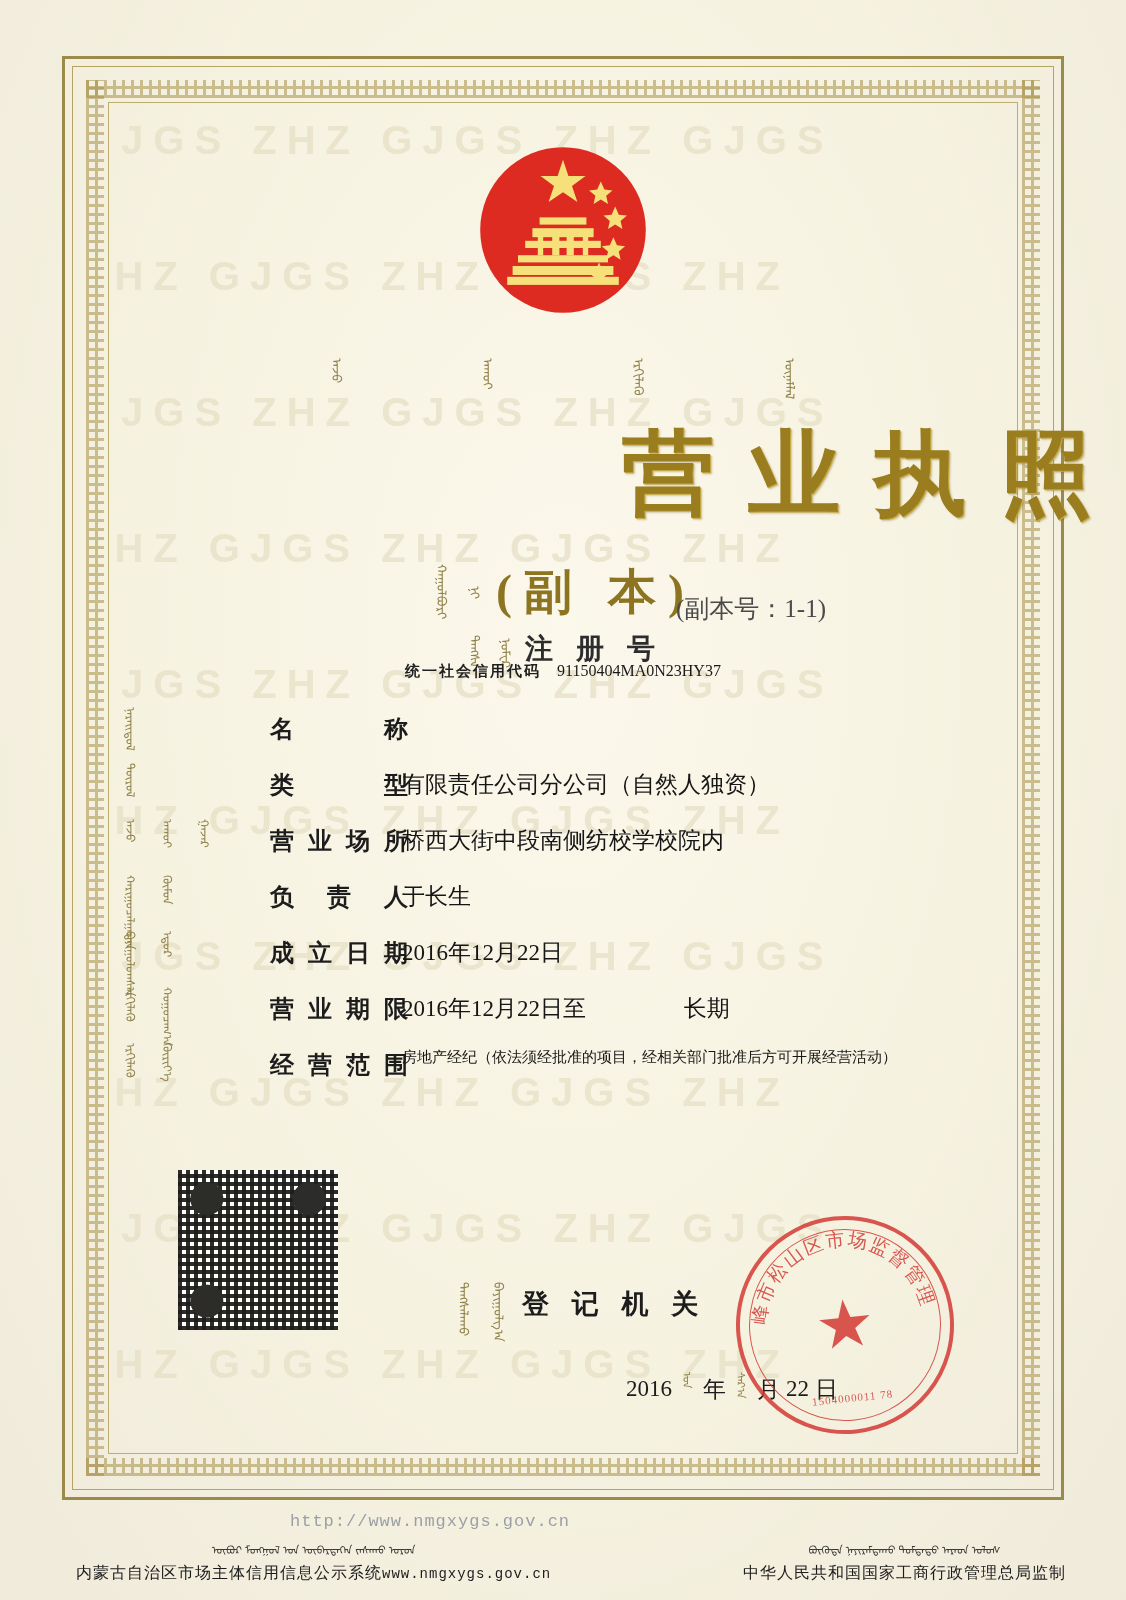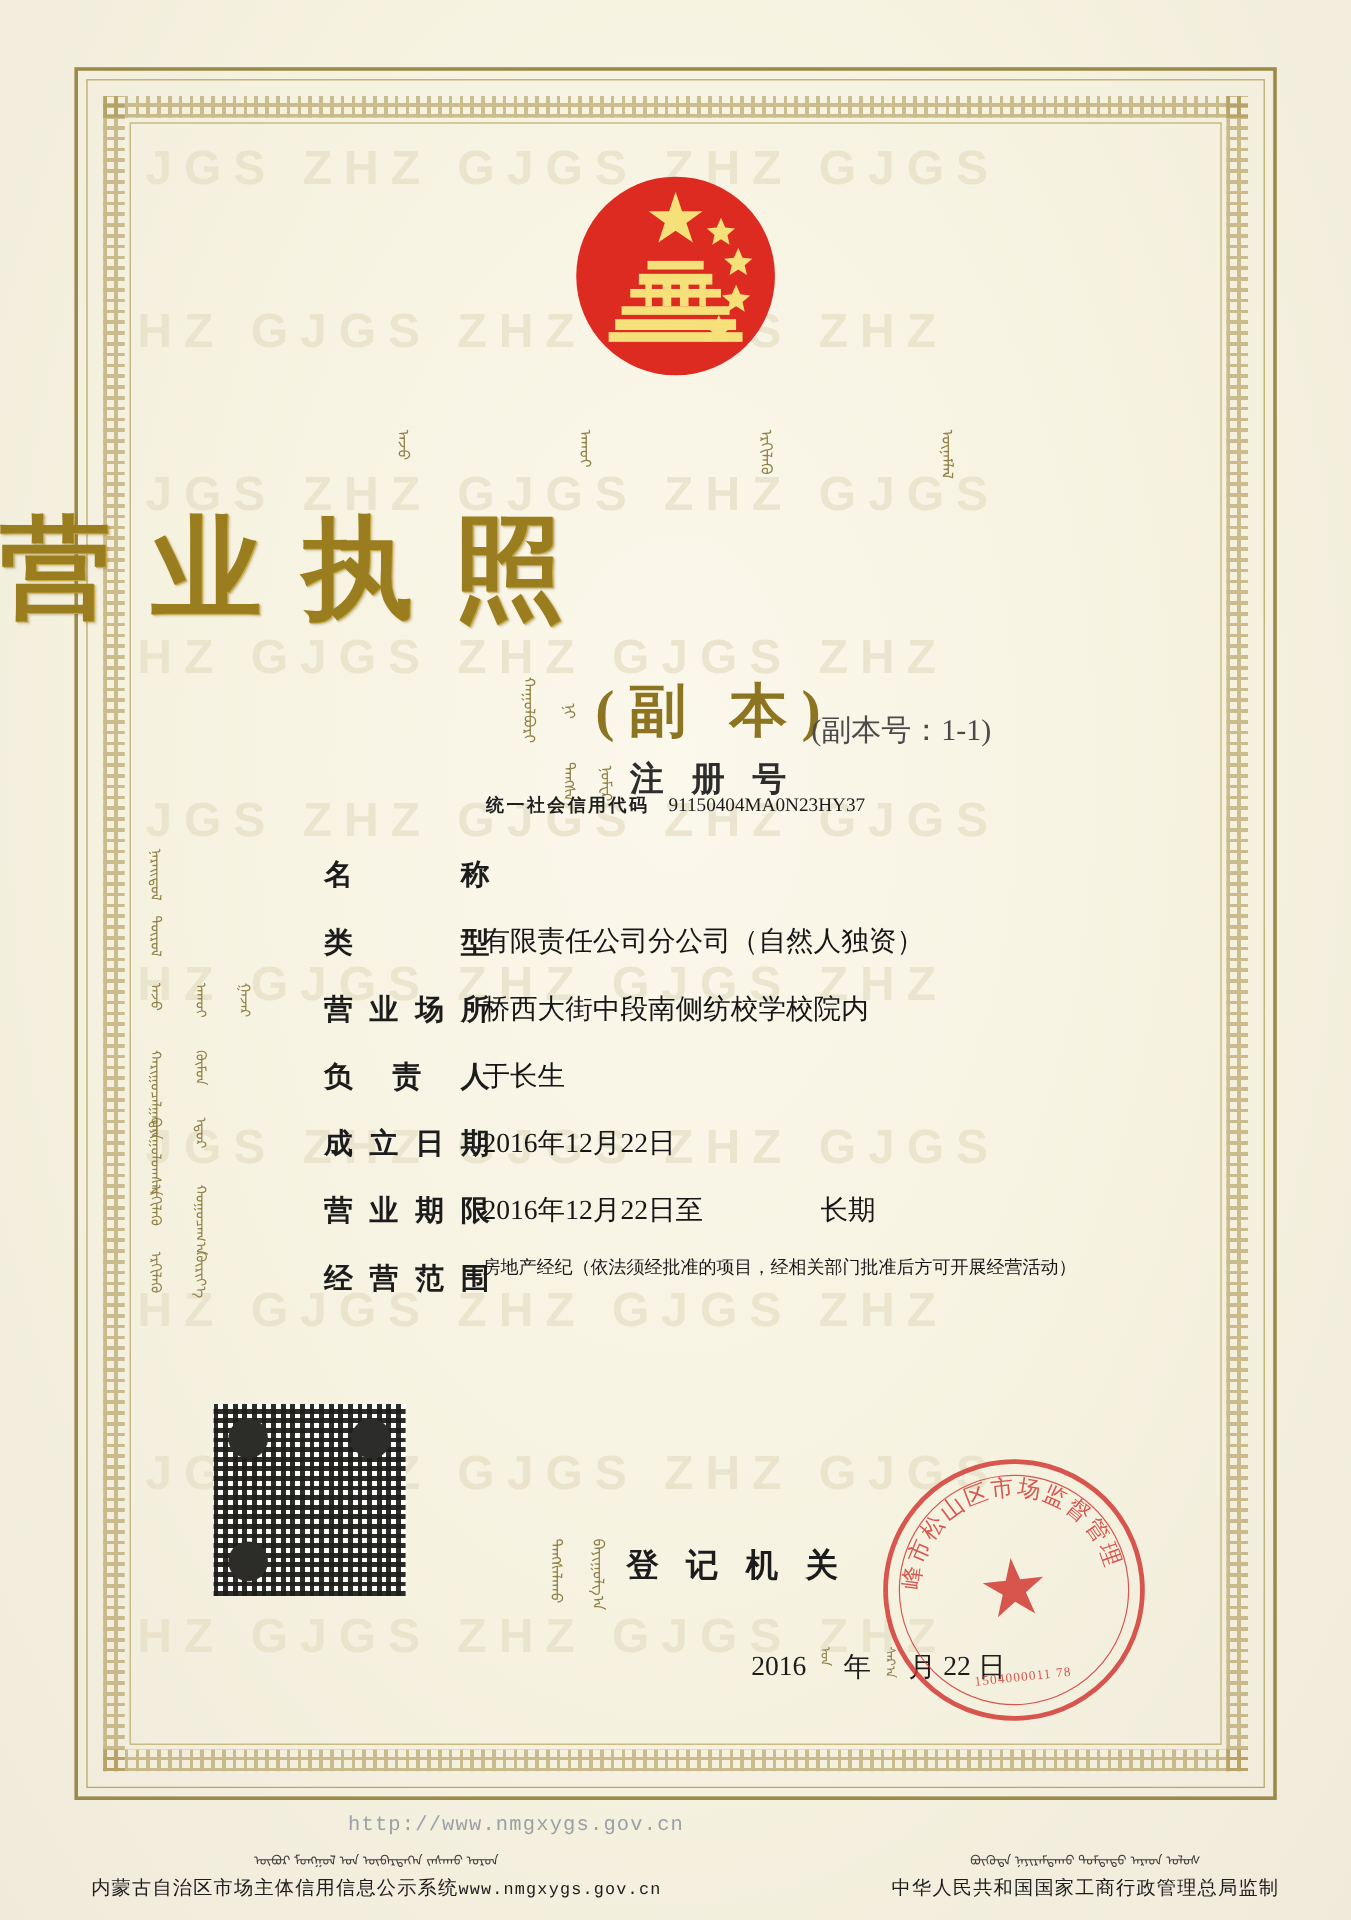--- a/index.html
+++ b/index.html
@@ -80,21 +80,21 @@
     opacity:.95;
   }
   .title-mongol-row{
     position:absolute;top:358px;left:0;right:0;
     display:flex;justify-content:center;gap:128px;
     height:46px;
   }
   .title-mongol-row .mongol{height:44px;}
   .main-title{
     position:absolute;top:412px;left:0;right:0;
-    text-align:left;
+    text-align:right;
     font-family:"Liberation Serif",serif;
     font-weight:bold;
     font-size:92px;
     letter-spacing:34px;
     color:#9a7d1f;
     text-shadow:1px 1px 0 #c7a942, 2px 2px 2px rgba(120,95,20,.35);
   }
   .sub-title-row{
     position:absolute;top:560px;left:0;right:0;
     display:flex;justify-content:center;align-items:center;gap:10px;

